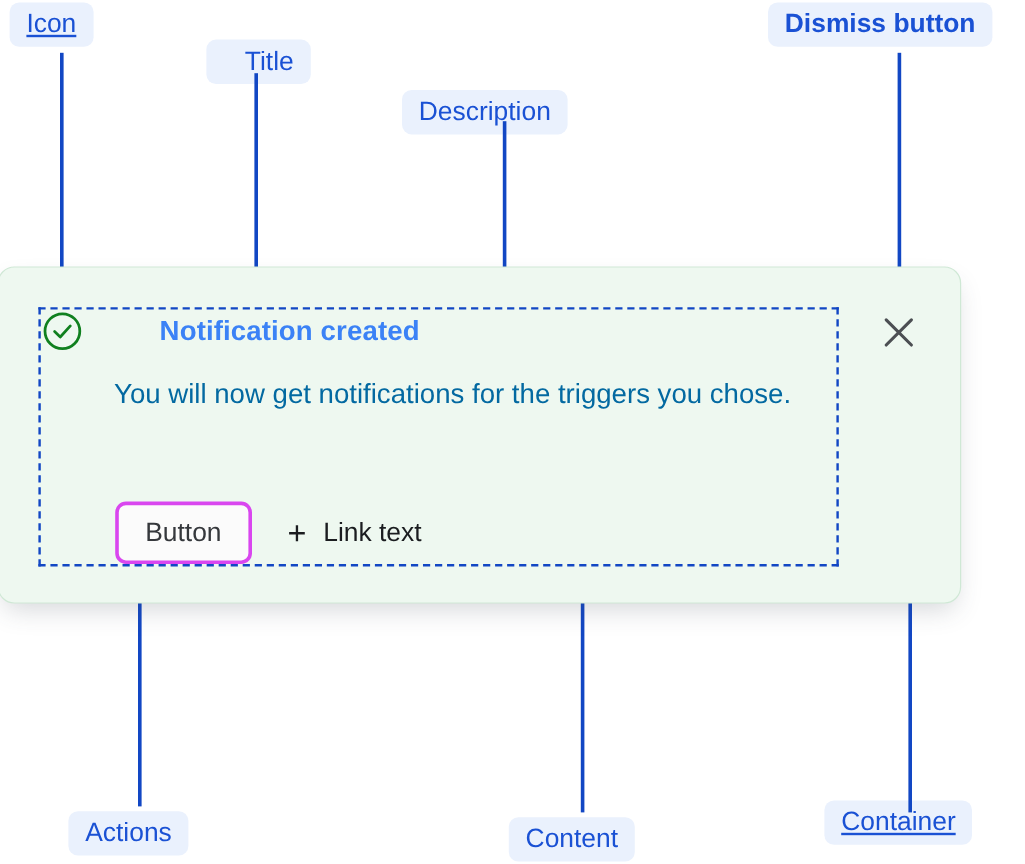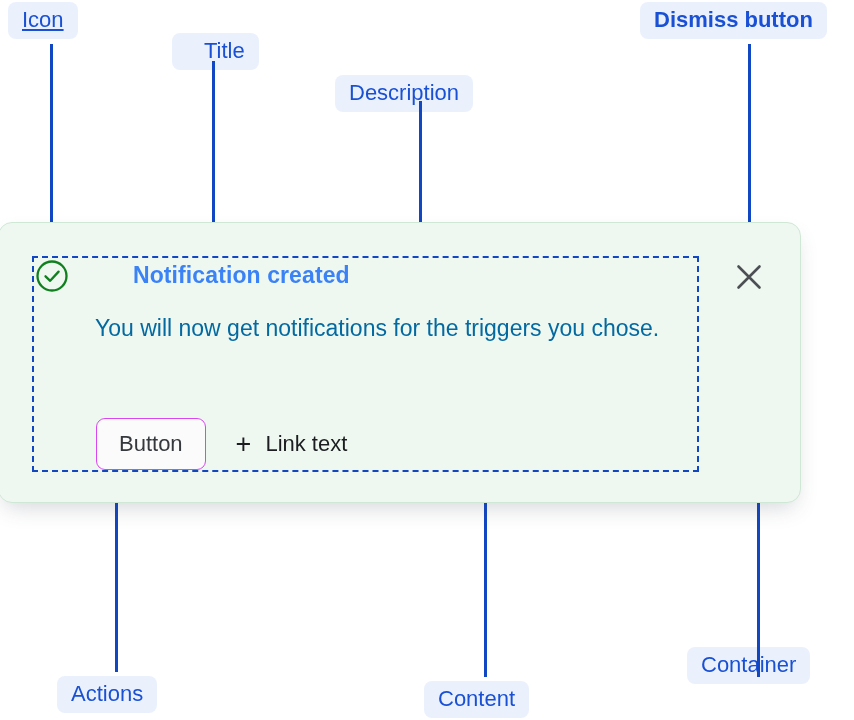--- a/index.html
+++ b/index.html
@@ -110,21 +110,21 @@
     display: flex;
     align-items: center;
   }
   .btn {
     display: inline-flex;
     align-items: center;
     justify-content: center;
     height: 52px;
     padding: 0 22px;
     background: #fbfbfb;
-    border: 1px solid #d946ef;
+    border: 3px solid #d946ef;
     border-radius: 9px;
     font-size: 22px;
     color: #35383c;
     font-family: "Liberation Sans", sans-serif;
     cursor: pointer;
   }
   .link {
     display: inline-flex;
     align-items: center;
     margin-left: 30px;
@@ -148,21 +148,21 @@
 </style>
 </head>
 <body>
 
 <div class="pill" style="left:8px;  top:2px;text-decoration:underline;">Icon</div>
 <div class="pill" style="left:172px;top:33px;padding-left:32px;">Title</div>
 <div class="pill" style="left:335px;top:75px;">Description</div>
 <div class="pill" style="left:640px;top:2px;font-weight:bold;">Dismiss button</div>
 <div class="pill" style="left:57px; top:676px;">Actions</div>
 <div class="pill" style="left:424px;top:681px;text-align:right;">Content</div>
-<div class="pill" style="left:687px;top:647px;">Container</div>
+<div class="pill" style="left:687px;top:667px;text-decoration:underline;">Container</div>
 
 <div class="conn" style="left:50px; top:44px;  height:208px;"></div>
 <div class="conn" style="left:212px;top:61px;  height:205px;"></div>
 <div class="conn" style="left:419px;top:101px; height:201px;"></div>
 <div class="conn" style="left:748px;top:44px;  height:204px;"></div>
 <div class="conn" style="left:115px;top:470px; height:202px;"></div>
 <div class="conn" style="left:484px;top:471px; height:206px;"></div>
 <div class="conn" style="left:757px;top:472px; height:205px;"></div>
 
 <div class="dot" style="left:45px; top:245px;"></div>

